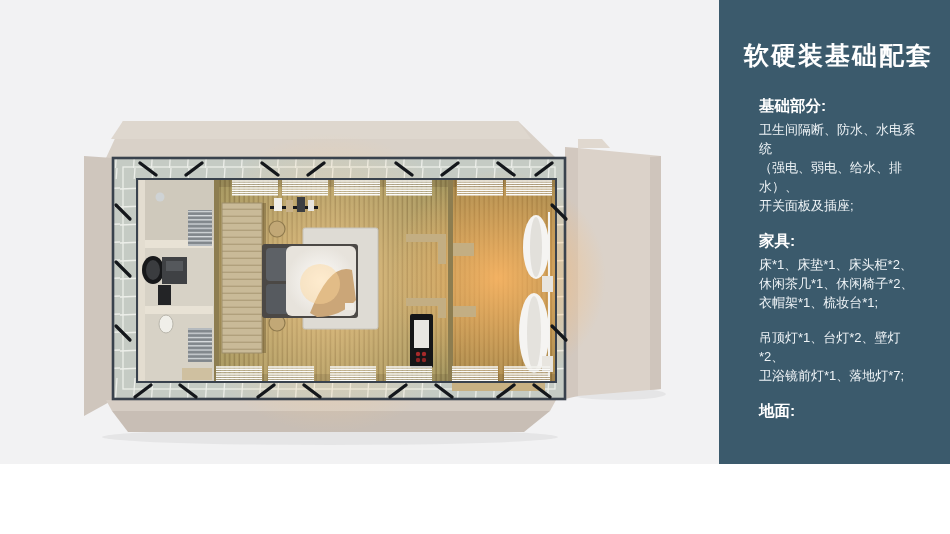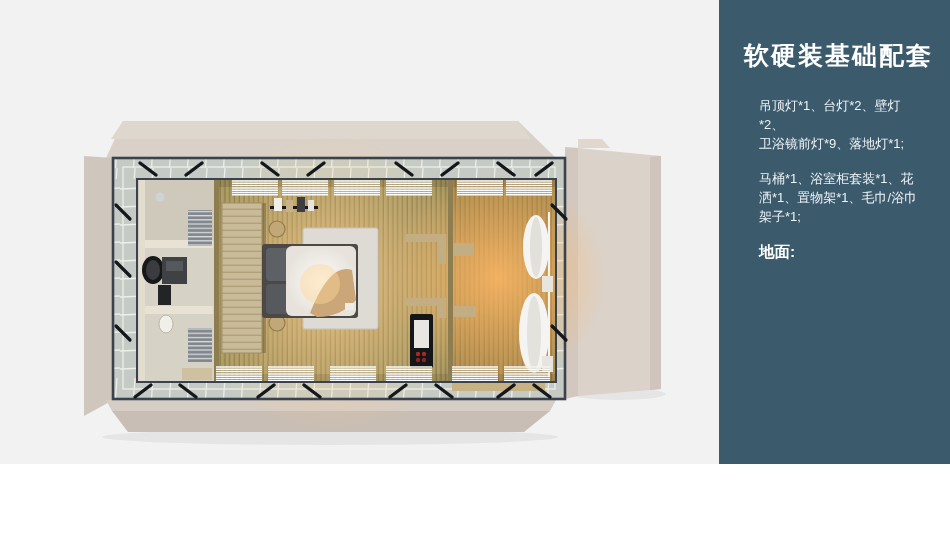--- a/index.html
+++ b/index.html
@@ -220,31 +220,40 @@
         <use href="#braceV" x="116" y="326"></use>
         <use href="#braceV" x="552" y="205"></use>
           <use href="#braceV" x="552" y="326"></use>
       </g>
     </svg>
   </div>
 
   <aside class="sidebar">
     <h1>软硬装基础配套</h1>
 
-
+    <section>
+      <h2>基础部分:</h2>
+      <p>卫生间隔断、防水、水电系统
+（强电、弱电、给水、排水）、
+开关面板及插座;</p>
+    </section>
+
+    <section>
+      <h2>家具:</h2>
+      <p>床*1、床垫*1、床头柜*2、
+休闲茶几*1、休闲椅子*2、
+衣帽架*1、梳妆台*1;</p>
+    </section>
 
     <section>
       <p>吊顶灯*1、台灯*2、壁灯*2、
-卫浴镜前灯*9、落地灯*1;</p>
-    </section>
-
-    <section>
-      <p>马桶*1、浴室柜套装*1、花
-洒*1、置物架*1、毛巾/浴巾
-架子*1;</p>
+卫浴镜前灯*1、落地灯*7;</p>
+    </section>
+
+    <section>
     </section>
 
     <section>
       <h2>地面:</h2>
 
     </section>
   </aside>
 
 </div>
 

